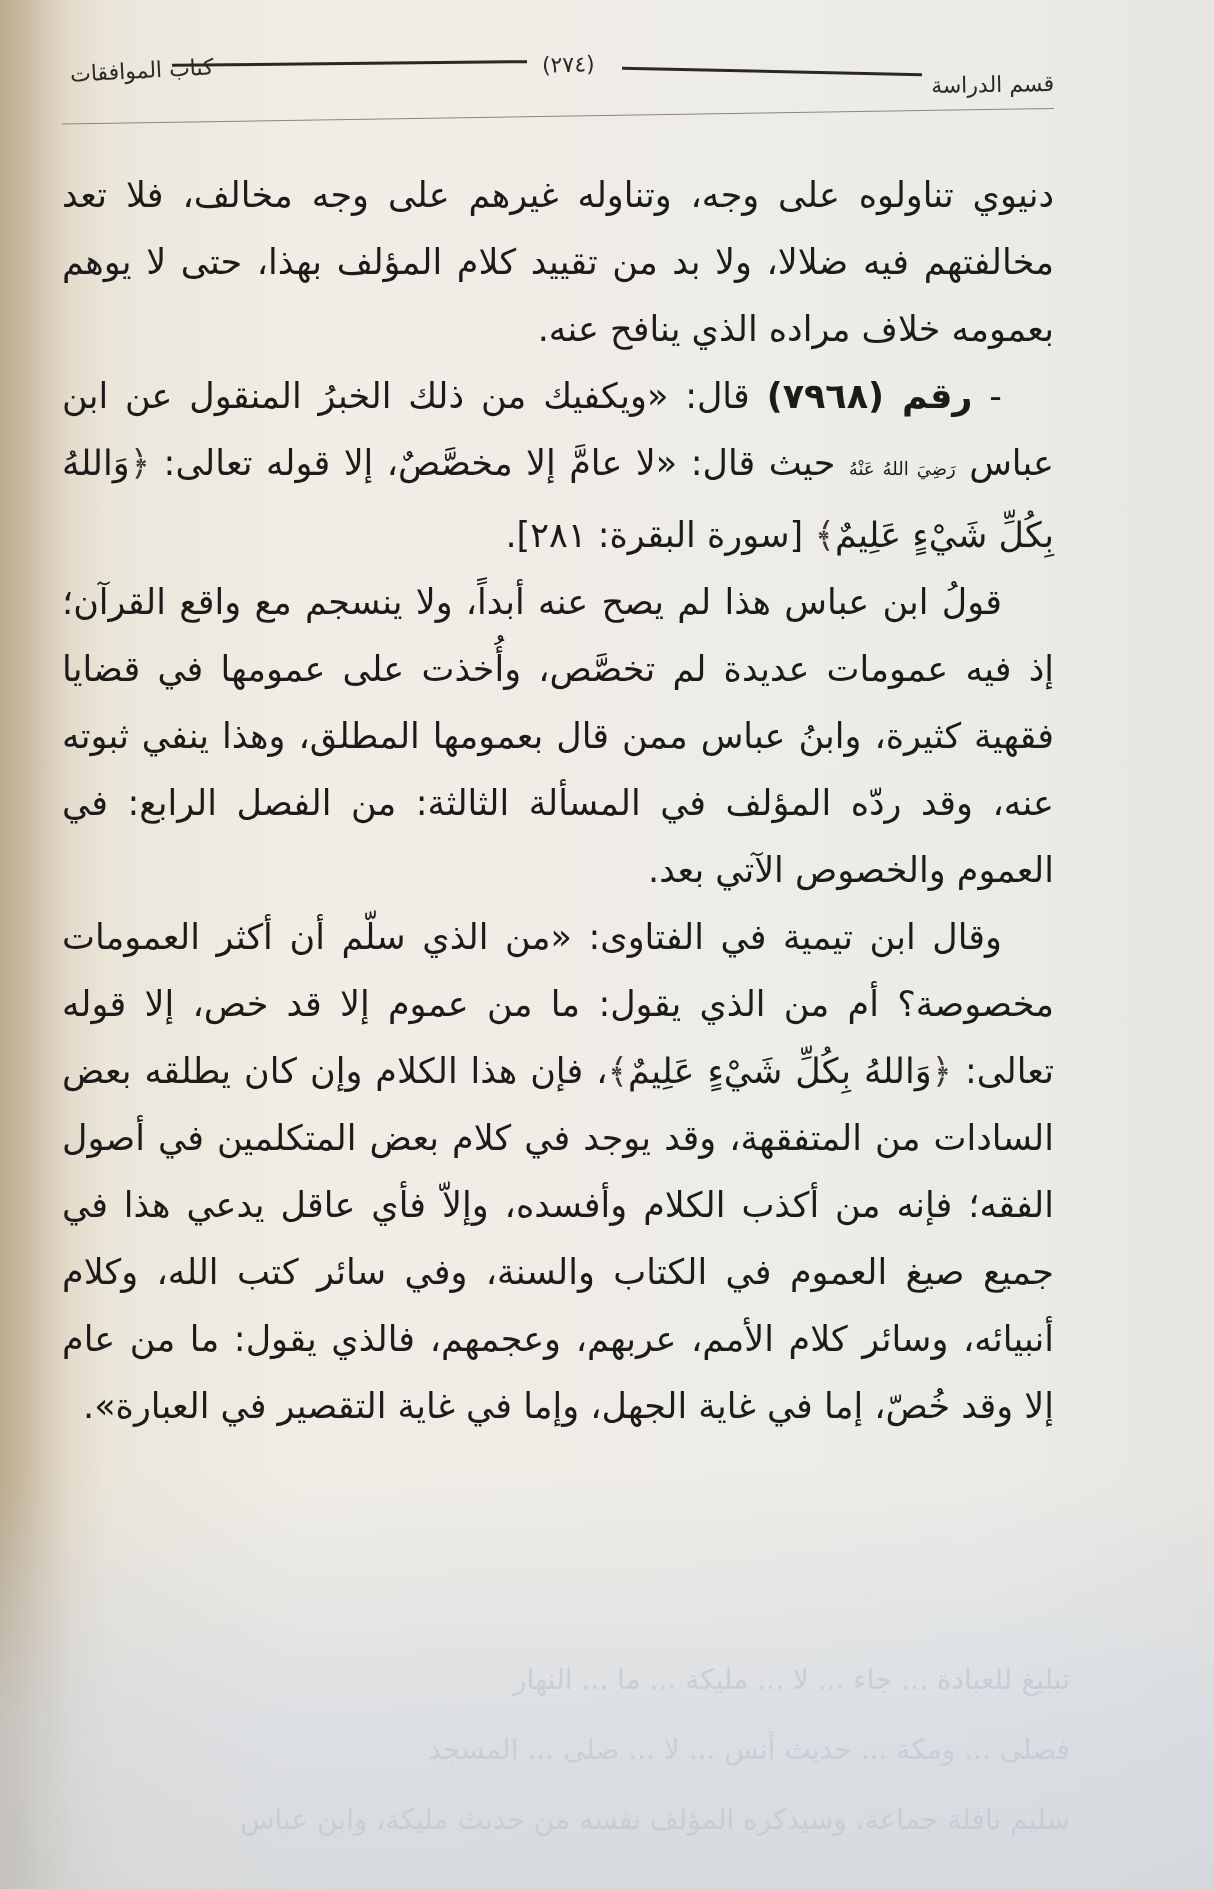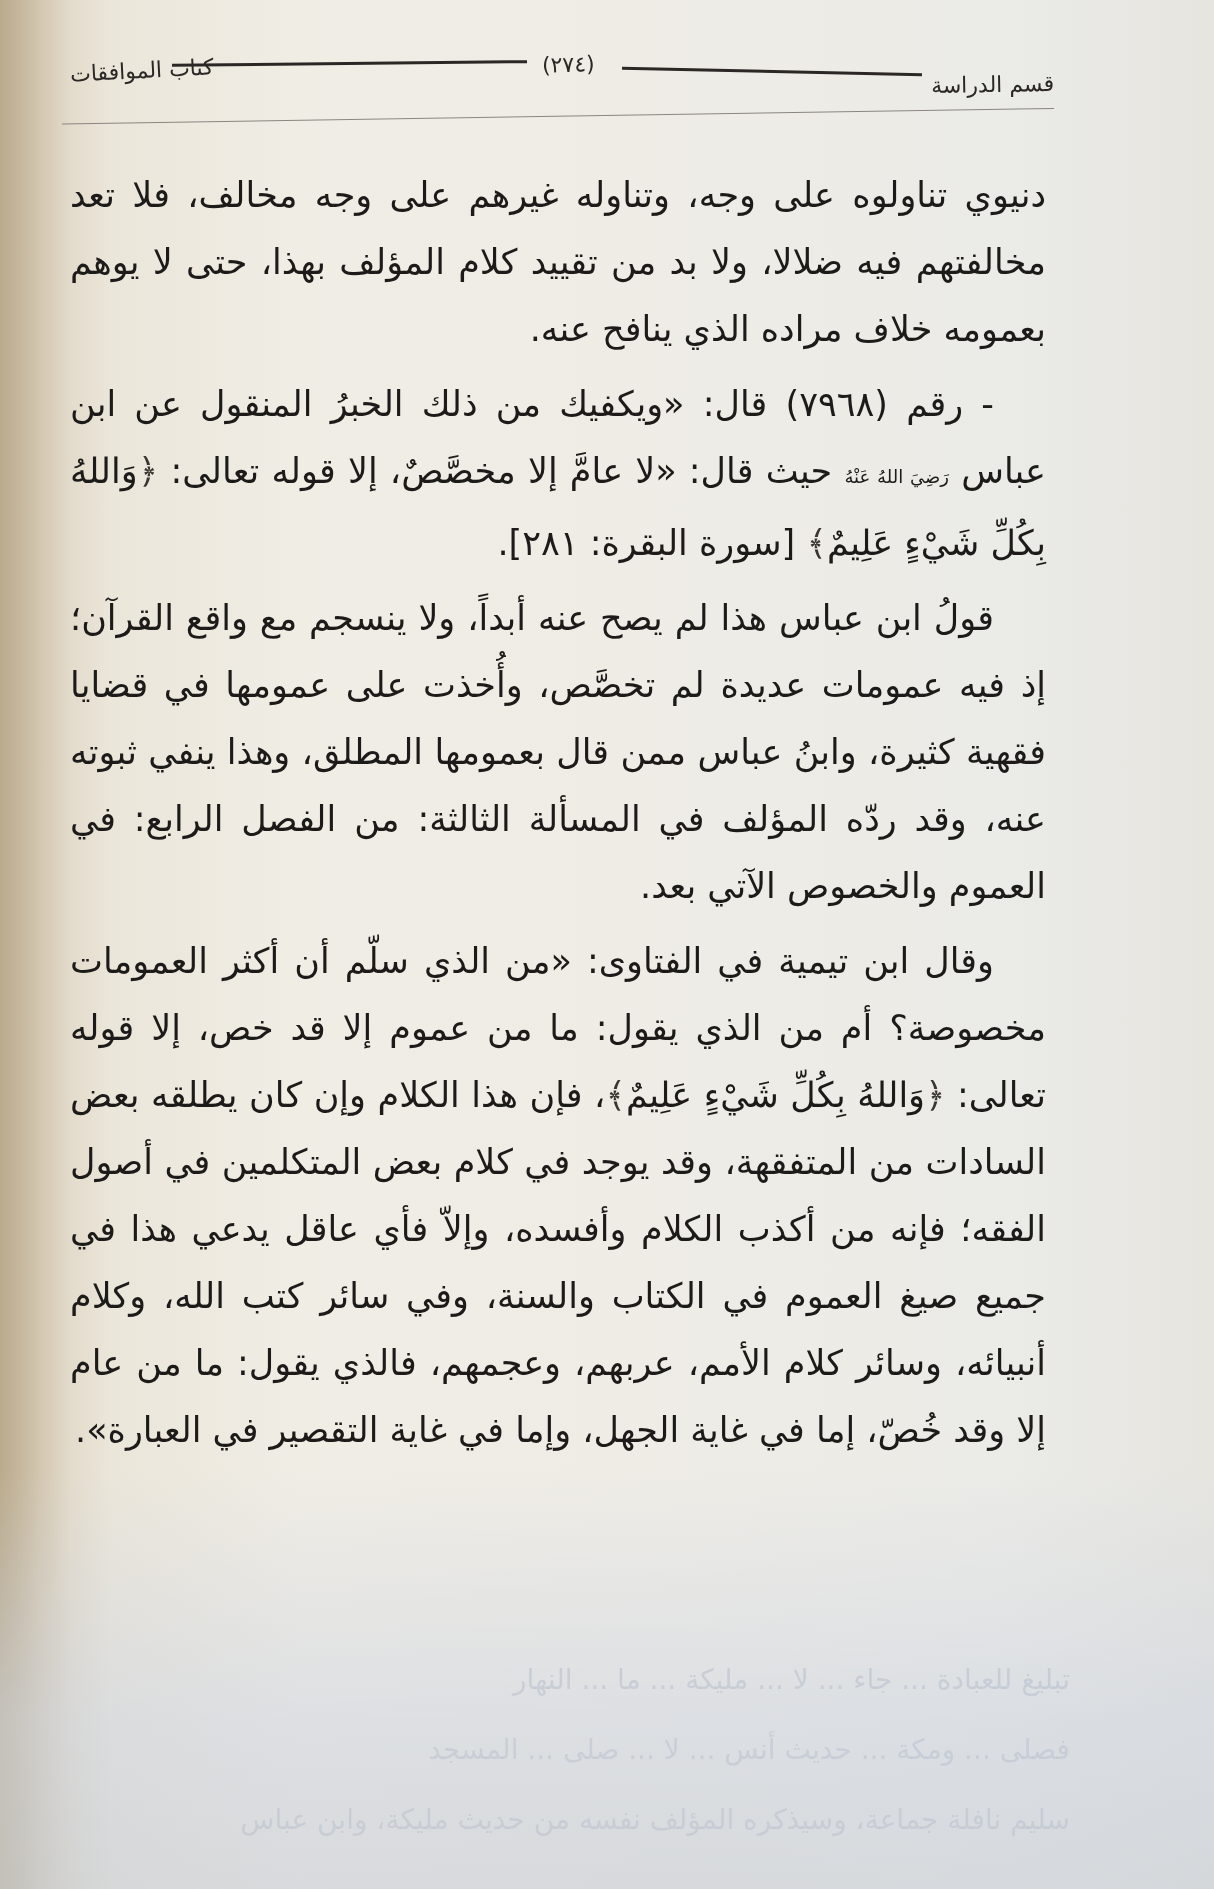--- a/index.html
+++ b/index.html
@@ -95,27 +95,27 @@
       transform-origin: right center;
     }
     .body-text {
       margin-top: 42px;
       font-size: 35px;
       line-height: 67px;
       text-align: justify;
       text-align-last: right;
     }
     .body-text p {
-      margin: 8px;
+      margin: 0;
     }
     .indent {
       text-indent: 52px;
     }
     .bold {
-      font-weight: normal;
+      font-weight: bold;
     }
     .quran {
       font-family: "DejaVu Serif", "Liberation Serif", serif;
     }
     .bracket {
       color: #3a3530;
     }
     .bleed {
       position: absolute;
       left: 110px;

